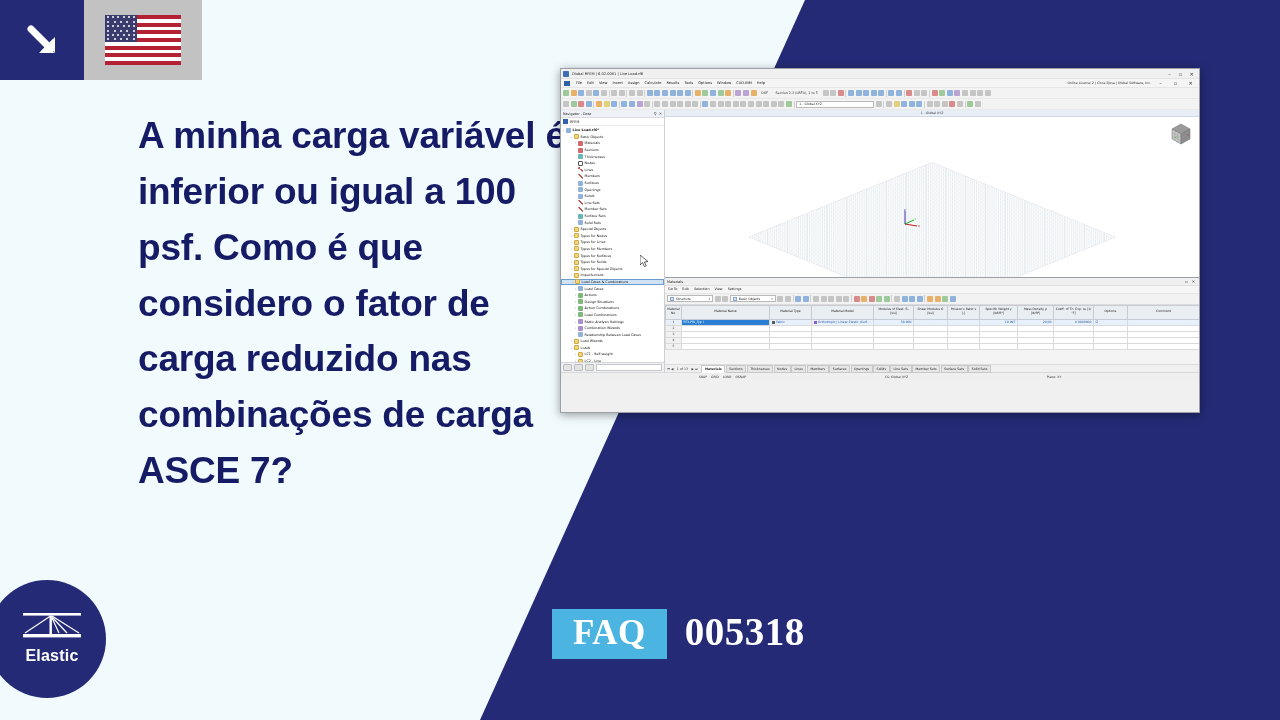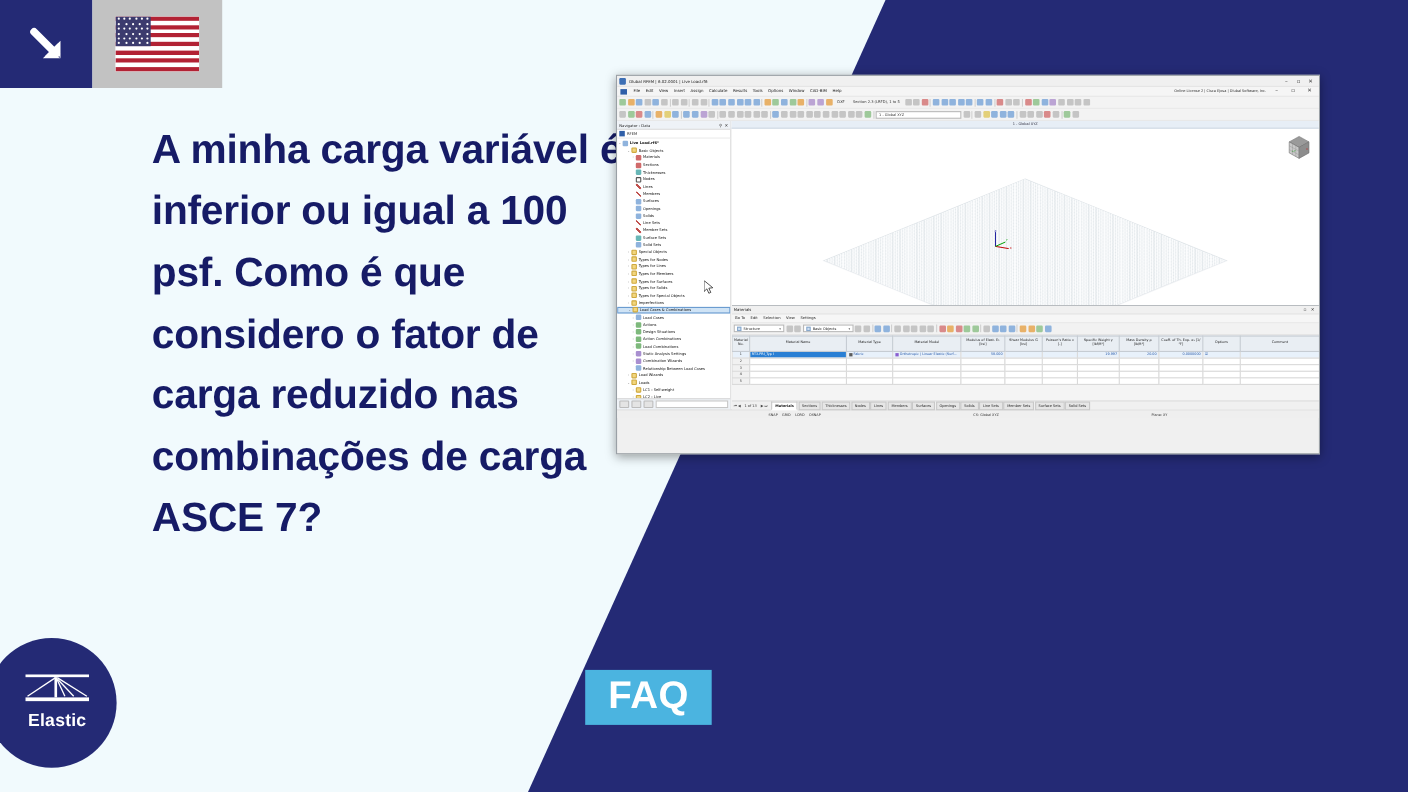--- a/index.html
+++ b/index.html
@@ -80,22 +80,22 @@
     padding-left: 10px;
   }
   .logo-mark {
     width: 58px; height: 30px; position: relative; margin-bottom: 4px;
   }
   .logo-mark svg { display: block; }
   .logo-text { color: #fff; font-size: 16px; font-weight: bold; letter-spacing: 0.2px; }
 
   
   #faq-row {
-    position: absolute; left: 532px; top: 609px; z-index: 6;
-    display: flex; align-items: flex-start; gap: 18px;
+    position: absolute; left: 552px; top: 609px; z-index: 6;
+    display: flex; align-items: flex-start; gap: 18px; font-family: Liberation Serif, serif;
   }
   #faq-tag {
     background: #4bb4e0; color: #ffffff;
     font-size: 35px; font-weight: bold;
     padding: 6px 21px 9px 21px;
     line-height: 1;
     letter-spacing: 0.5px;
   }
   #faq-number {
     color: #ffffff; font-size: 39px; font-weight: bold; letter-spacing: 0.5px;
@@ -409,20 +409,21 @@
         <line x1="29" y1="5" x2="36" y2="20"></line>
       </g>
       <rect x="0" y="26.6" width="58" height="3.4" fill="none"></rect>
     </svg>
   </div>
   <div class="logo-text">Elastic</div>
 </div>
 
 <div id="faq-row">
   <div id="faq-tag">FAQ</div>
+  <div id="faq-number">005318</div>
 </div>
 
 <div id="app">
 
   <div class="ttlbar">
     <div class="ttl-ico"></div>
     <div class="ttl-text">Dlubal RFEM | 6.02.0001 | Live Load.rf6</div>
     <div class="ttl-spacer"></div>
     <div class="winbtn">–</div>
     <div class="winbtn">▫</div>

